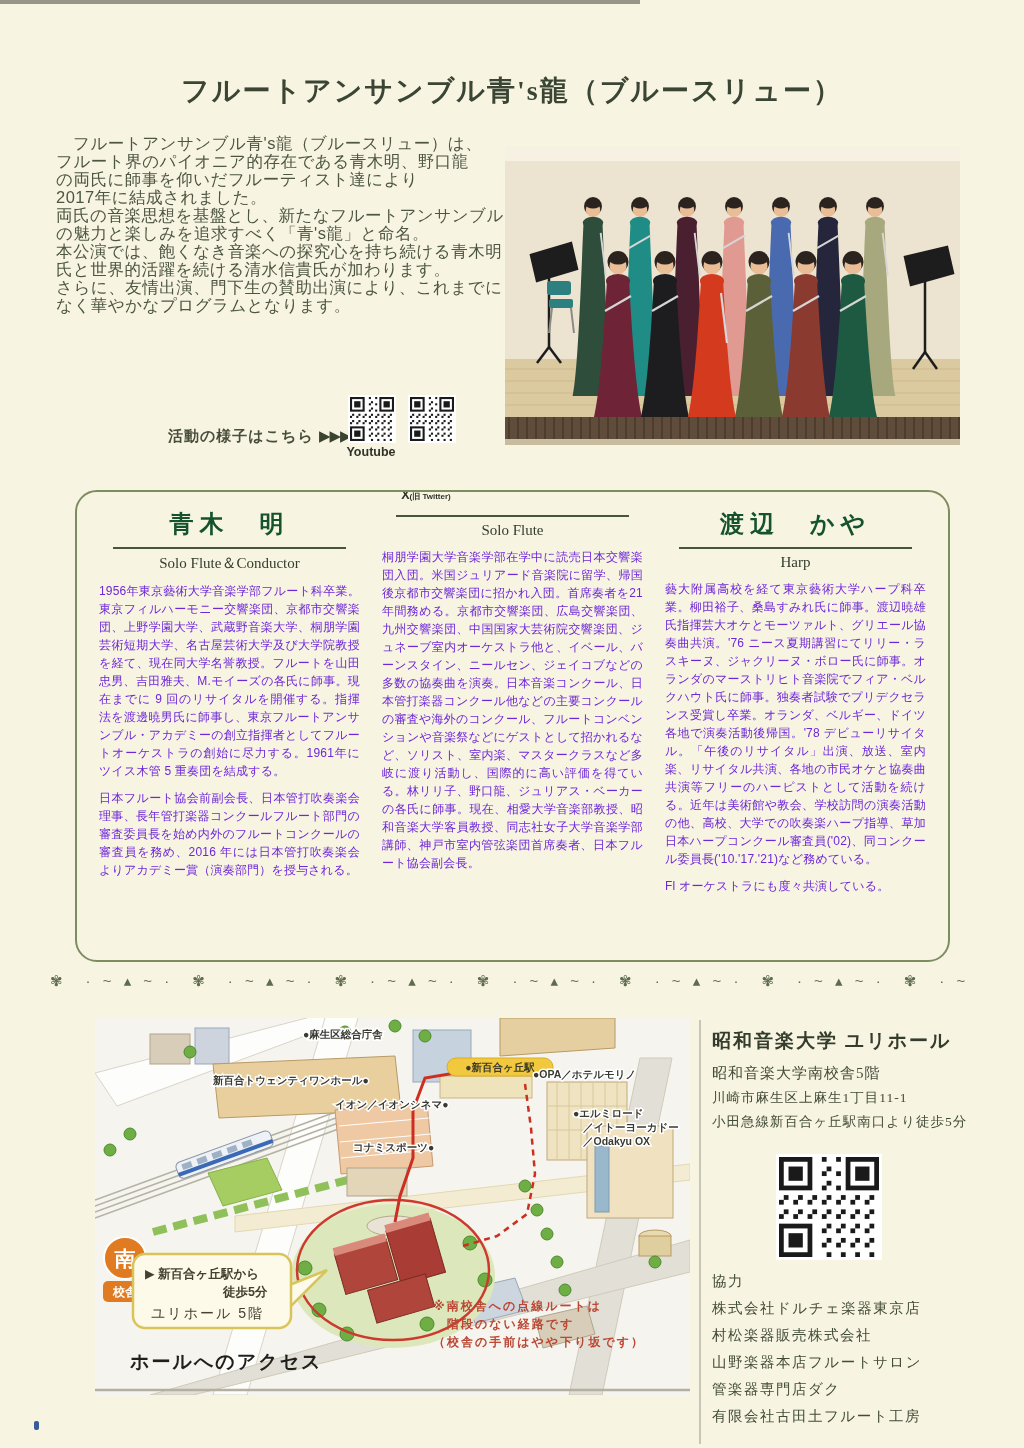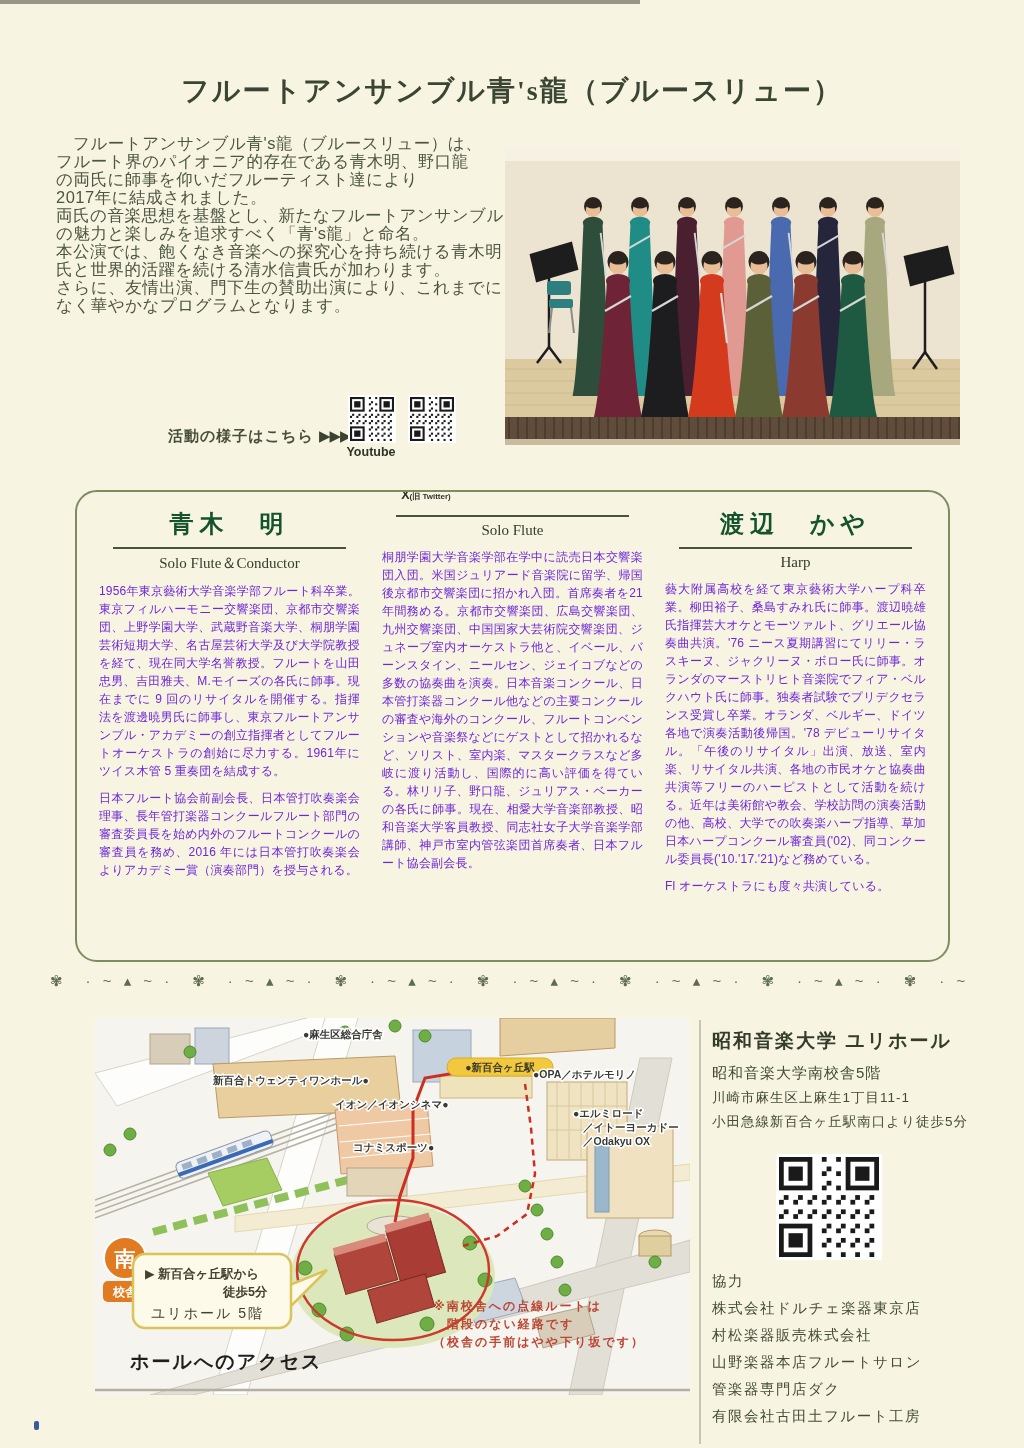--- a/index.html
+++ b/index.html
@@ -47,21 +47,21 @@
   .bio-role{text-align:center;font-family:"Liberation Serif","DejaVu Serif",serif;font-size:15px;color:#333d2c;}
   .bio-text p{margin:9px 0 0;font-size:12px;line-height:18px;text-align:justify;color:#6d28d9;letter-spacing:.2px;}
 
   .divider{
     position:absolute;left:50px;top:972px;width:924px;height:30px;overflow:hidden;
     white-space:nowrap;text-align:center;font-size:15px;letter-spacing:4px;color:#5e6c4e;
   }
 
   .map-wrap{position:absolute;left:95px;top:1018px;width:595px;height:377px;background:#f6f4ee;}
 
-  .venue{position:absolute;left:712px;top:1028px;width:302px;}
+  .venue{position:absolute;left:712px;top:1028px;width:302px;font-family:Liberation Serif, serif;}
   .venue-name{font-size:19px;font-weight:bold;letter-spacing:2px;color:#343c2c;}
   .venue-line1{margin-top:10px;font-size:15px;letter-spacing:1px;color:#424c38;}
   .venue-line2,.venue-line3{margin-top:6px;font-size:13.5px;letter-spacing:1px;color:#424c38;}
   .venue-qr{position:absolute;left:64px;top:126px;background:#fff;padding:3px;}
   .coop{position:absolute;left:0px;top:240px;font-size:14.5px;line-height:27px;color:#424c38;letter-spacing:1.5px;}
 </style>
 </head>
 <body>
 
 <div class="artifact-top"></div>

